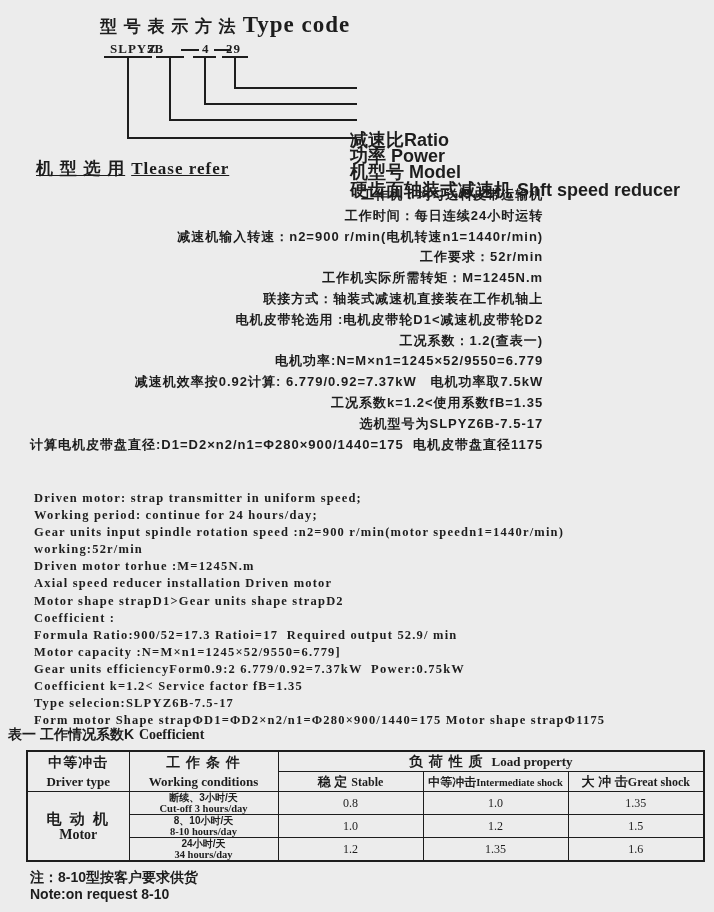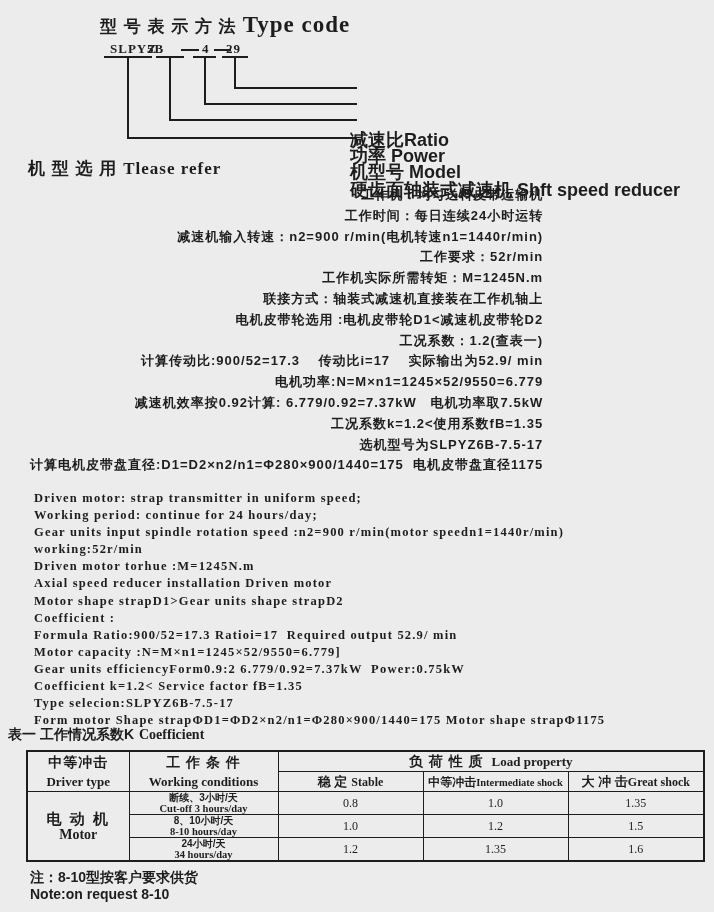--- a/index.html
+++ b/index.html
@@ -3,21 +3,21 @@
 <meta charset="utf-8">
 <style>
   html,body{margin:0;padding:0;}
   .page{position:relative;width:714px;height:912px;background:#ececec;color:#1d1d1d;overflow:hidden;}
   .abs{position:absolute;}
   .zh{font-family:"Liberation Sans","DejaVu Sans",sans-serif;font-weight:bold;}
   .serif{font-family:"Liberation Serif","DejaVu Serif",serif;font-weight:bold;}
 
   .title1{left:100px;top:12px;font-size:17px;letter-spacing:1px;white-space:pre;}
   .title1 .en{font-size:23px;margin-left:6px;}
-  .title2{left:28px;top:157px;font-size:17px;letter-spacing:1px;white-space:pre;}
+  .title2{left:36px;top:157px;font-size:17px;letter-spacing:1px;white-space:pre;text-decoration:underline;}
   .title2 .en{font-size:17px;margin-left:6px;}
 
   
   .diagram{left:95px;top:40px;width:580px;height:110px;}
   .tok{position:absolute;top:1px;font-size:13px;letter-spacing:1px;}
   .hline,.dash{position:absolute;height:2px;background:#1d1d1d;}
   .vline{position:absolute;width:2px;background:#1d1d1d;}
   .dlabel{position:absolute;left:255px;font-size:18px;white-space:pre;margin-top:48px;}
 
   
@@ -87,21 +87,20 @@
 
   <div class="abs zh-block zh">
     <div class="zh-line">工作机：均匀送料皮带运输机</div>
     <div class="zh-line">工作时间：每日连续24小时运转</div>
     <div class="zh-line">减速机输入转速：n2=900 r/min(电机转速n1=1440r/min)</div>
     <div class="zh-line">工作要求：52r/min</div>
     <div class="zh-line">工作机实际所需转矩：M=1245N.m</div>
     <div class="zh-line">联接方式：轴装式减速机直接装在工作机轴上</div>
     <div class="zh-line">电机皮带轮选用 :电机皮带轮D1&lt;减速机皮带轮D2</div>
     <div class="zh-line">工况系数：1.2(查表一)</div>
-    <div class="zh-line">计算传动比:900/52=17.3    传动比i=17    实际输出为52.9/ min</div>
     <div class="zh-line">电机功率:N=M×n1=1245×52/9550=6.779</div>
     <div class="zh-line">减速机效率按0.92计算: 6.779/0.92=7.37kW   电机功率取7.5kW</div>
     <div class="zh-line">工况系数k=1.2&lt;使用系数fB=1.35</div>
     <div class="zh-line">选机型号为SLPYZ6B-7.5-17</div>
     <div class="zh-line">计算电机皮带盘直径:D1=D2×n2/n1=Φ280×900/1440=175  电机皮带盘直径1175</div>
   </div>
 
   <div class="abs en-block serif">
     <div class="en-line">Driven motor: strap transmitter in uniform speed;</div>
     <div class="en-line">Working period: continue for 24 hours/day;</div>

